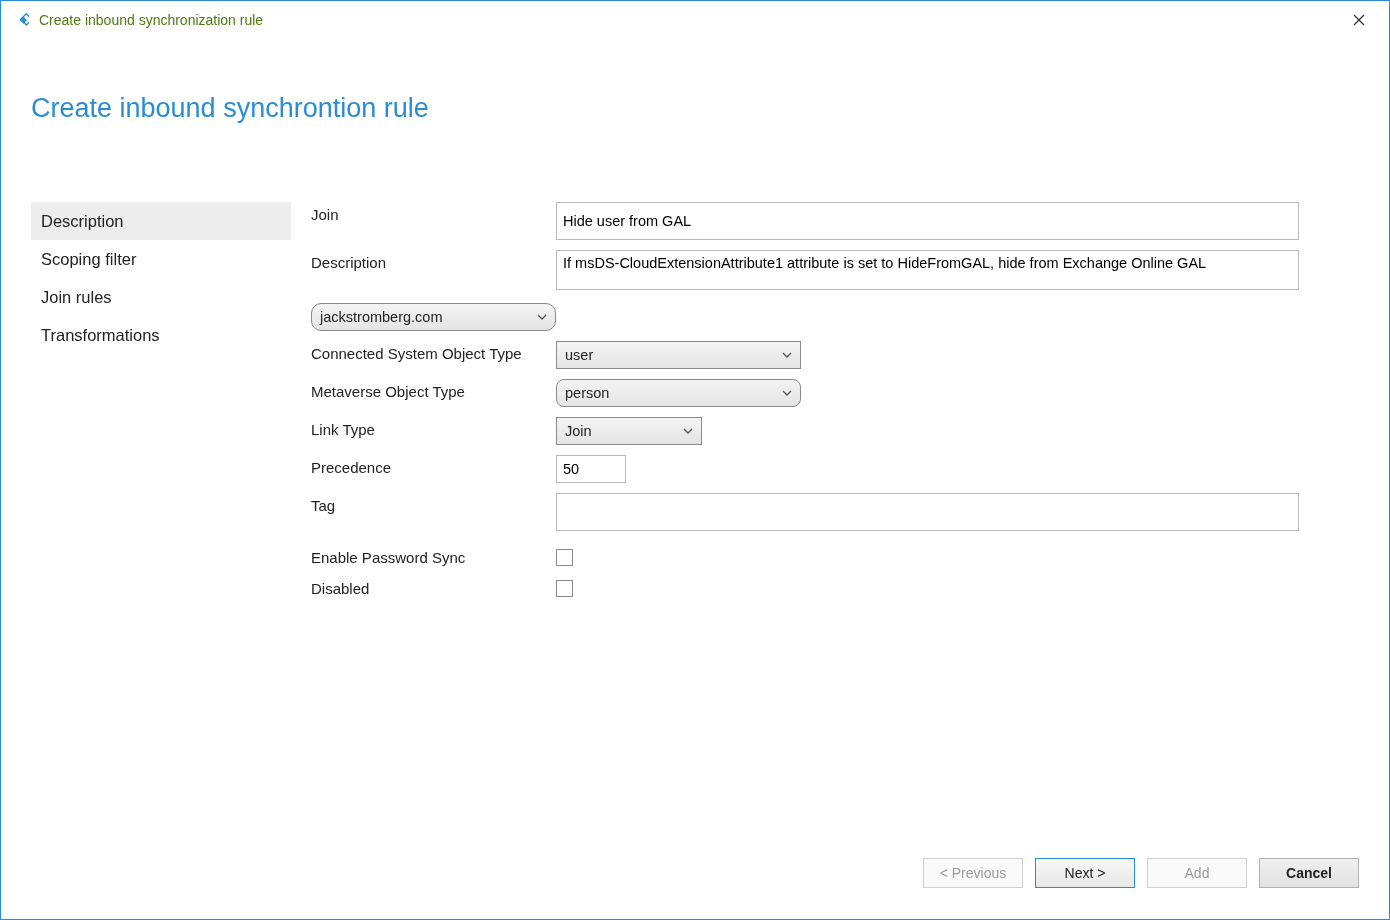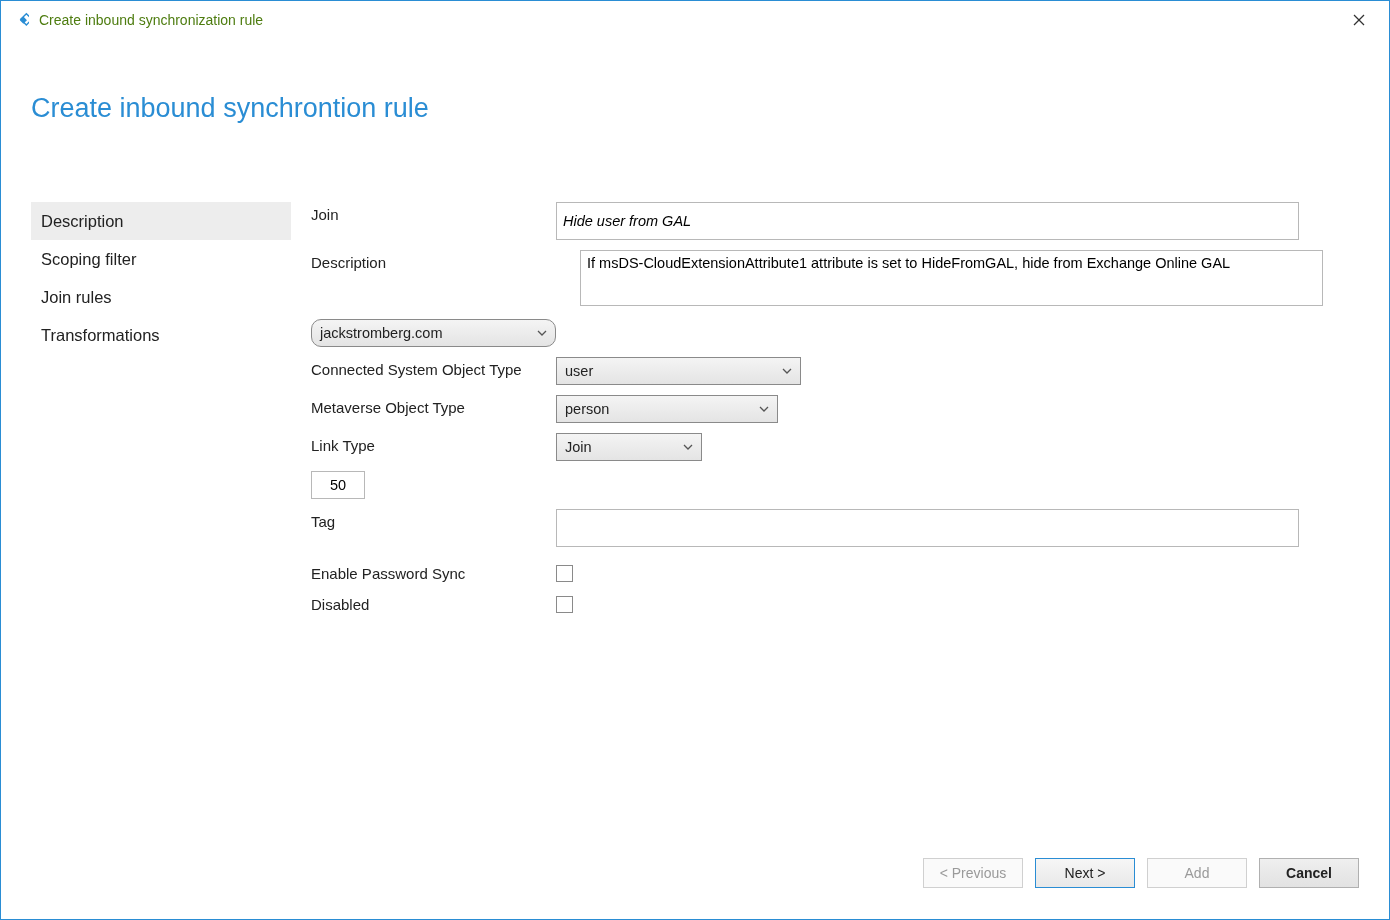--- a/index.html
+++ b/index.html
@@ -99,61 +99,59 @@
     .form-control { flex: 1; }
     input[type="text"].text-input {
       width: 100%;
       height: 28px;
       border: 1px solid #b8b8b8;
       padding: 18px 6px;
       font-size: 14.5px;
       font-family: inherit;
       outline: none;
       background: #fff;
-      font-style: italic;
     }
     textarea.text-area {
       width: 100%;
-      height: 56px;
+      height: 40px;
       border: 1px solid #b8b8b8;
       padding: 4px 6px;
       font-size: 14.5px;
       font-family: inherit;
       resize: none;
       outline: none;
       background: #fff;
-      margin-left: 24px;
     }
     .select {
       position: relative;
       height: 28px;
       border: 1px solid #8a8a8a;
       background: linear-gradient(#f4f4f4, #e4e4e4);
       display: flex;
       align-items: center;
       padding: 0 24px 0 8px;
       font-size: 14.5px;
       cursor: pointer;
     }
     .select.w1 { width: 245px; border-radius: 10px; }
     .select.w2 { width: 245px; }
-    .select.w3 { width: 222px; }
+    .select.w3 { width: 245px; border-radius: 8px; }
     .select.wshort { width: 146px; }
     .select .chev {
       position: absolute;
       right: 8px; top: 50%;
       transform: translateY(-50%);
       width: 10px; height: 10px;
       display: flex; align-items: center; justify-content: center;
     }
     .num-input {
-      width: 54px;
+      width: 70px;
       height: 28px;
       border: 1px solid #b8b8b8;
-      padding: 2px 18px;
+      padding: 2px 6px;
       font-size: 14.5px;
       font-family: inherit;
       outline: none;
       background: #fff;
     }
     .checkbox {
       width: 17px; height: 17px;
       border: 1px solid #8a8a8a;
       background: #fff;
       margin-top: 4px;
@@ -299,20 +297,21 @@
               <span class="chev">
                 <svg width="10" height="6" viewBox="0 0 10 6">
                     <path d="M1 1 L5 5 L9 1" fill="none" stroke="#555" stroke-width="1.3"></path>
                   </svg>
               </span>
             </div>
           </div>
         </div>
 
         <div class="form-row">
+          <div class="form-label">Precedence</div>
           <div class="form-control">
             <input type="text" class="num-input" value="50" style="">
           </div>
         </div>
 
         <div class="form-row">
           <div class="form-label">Tag</div>
           <div class="form-control">
             <input type="text" class="text-input" value="" style="">
           </div>

